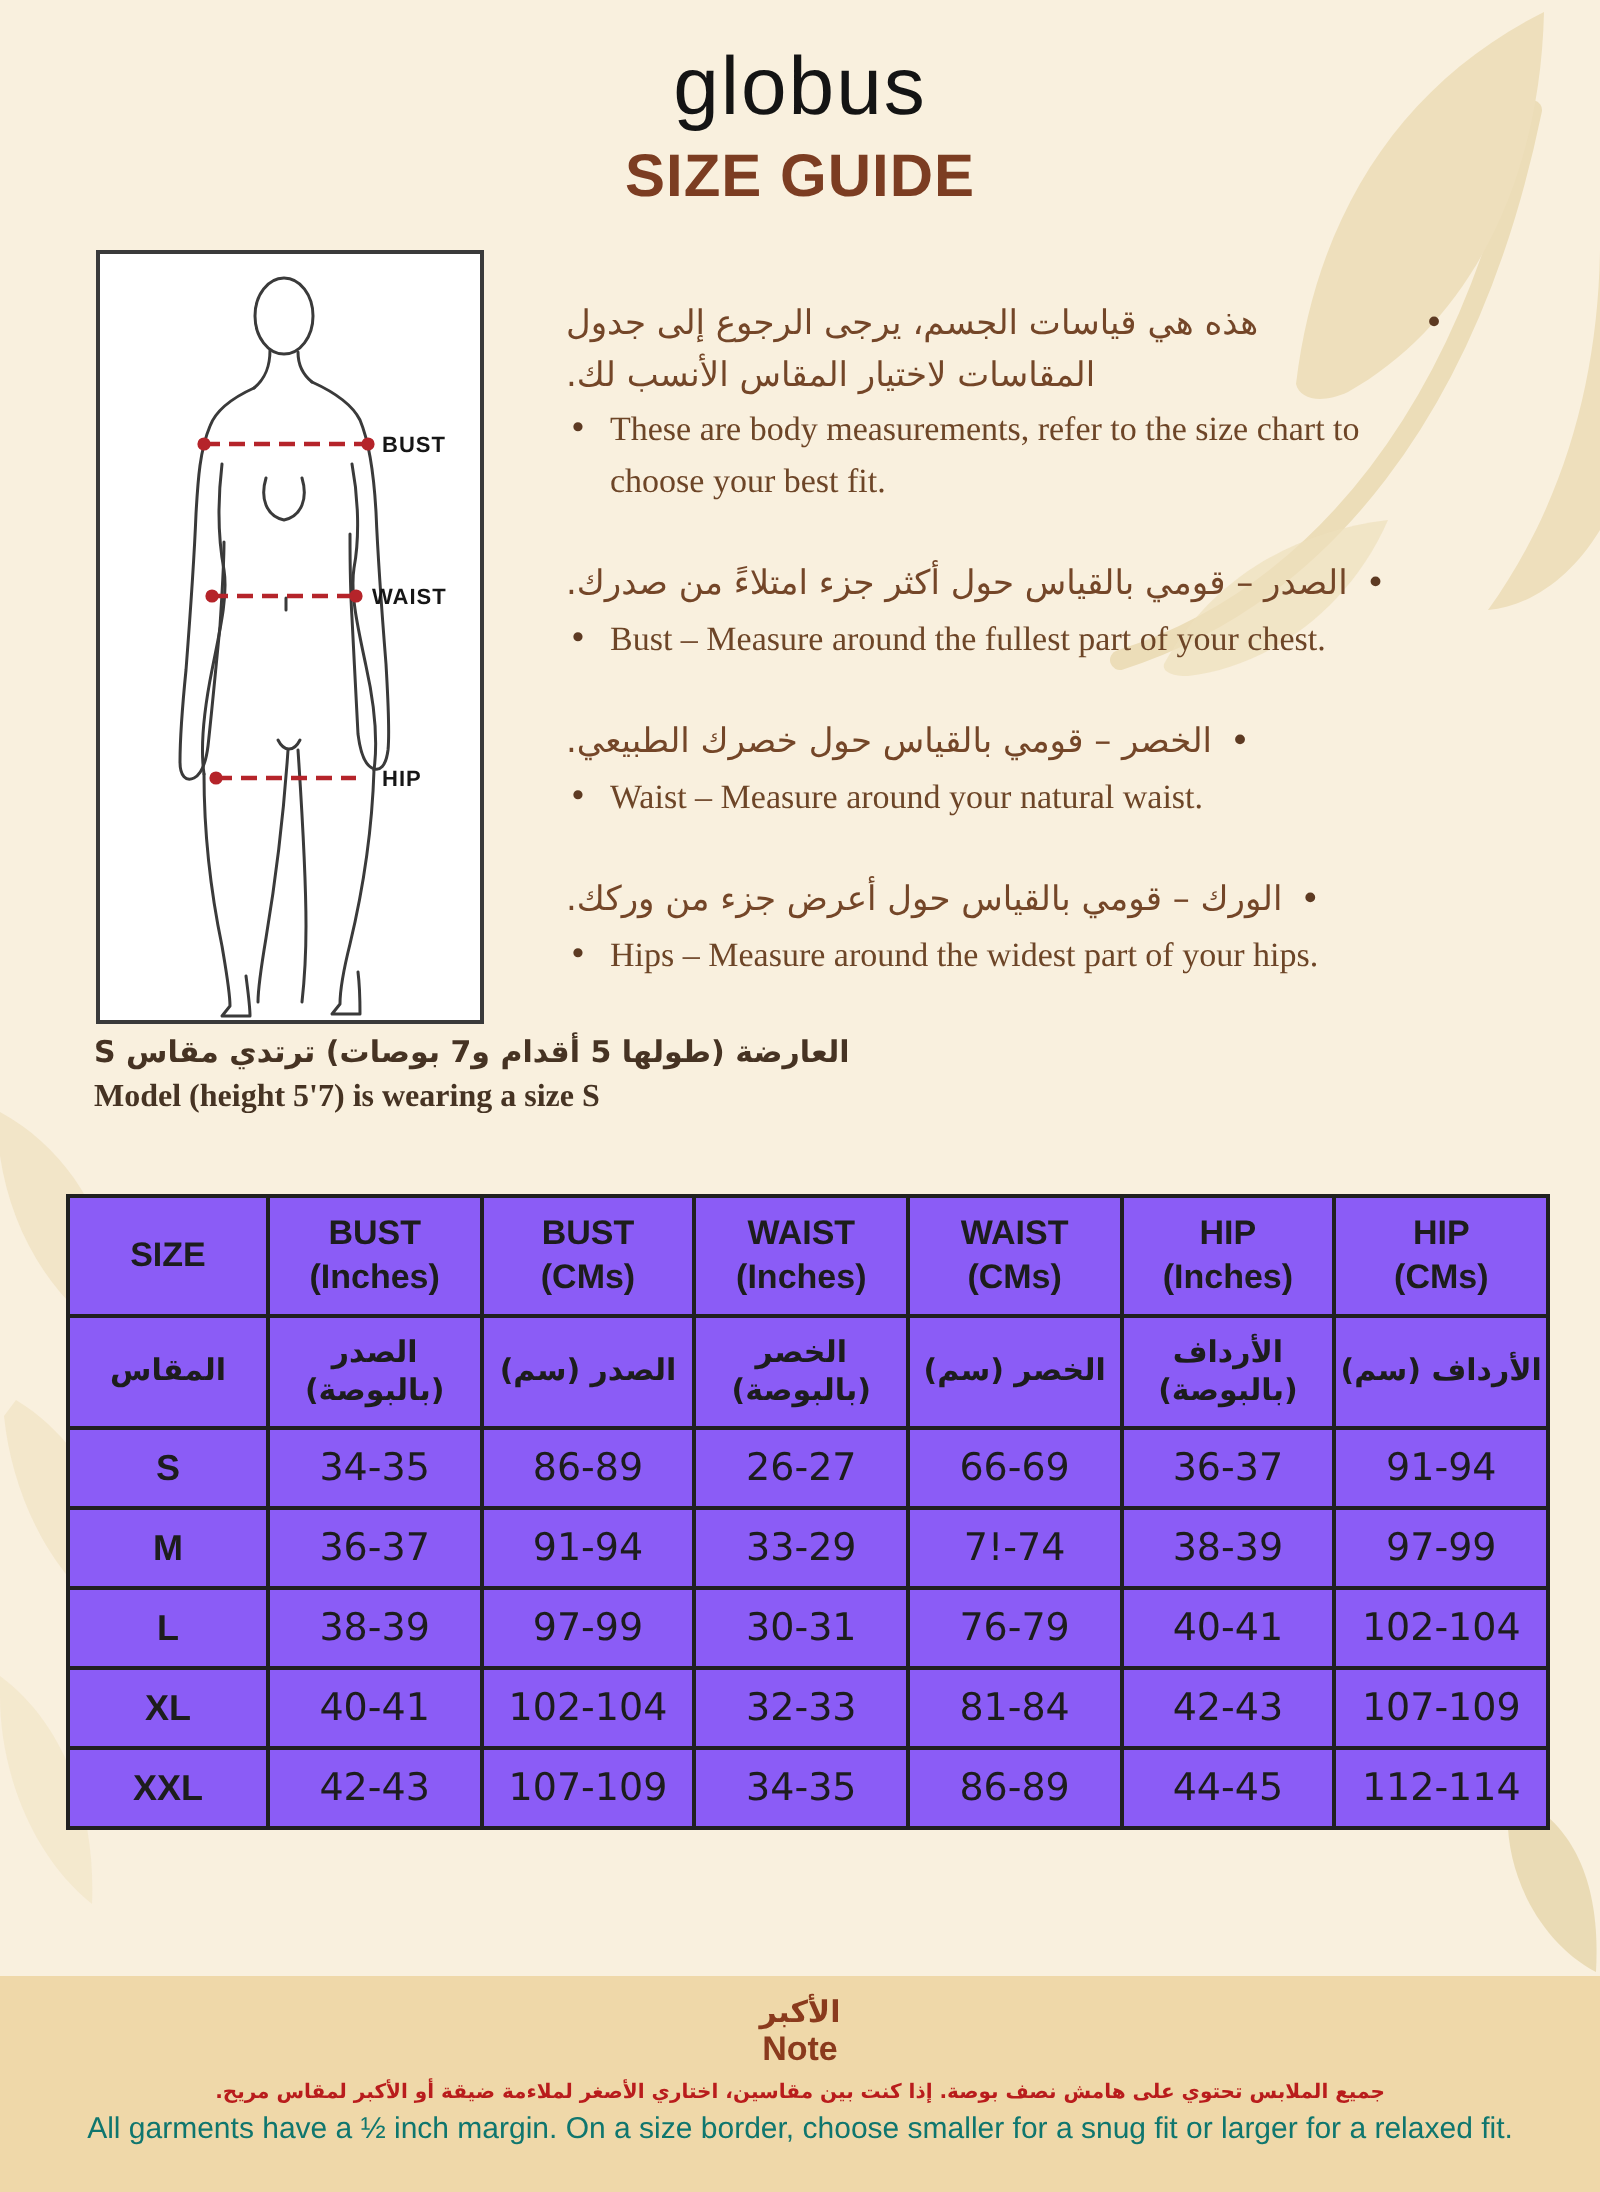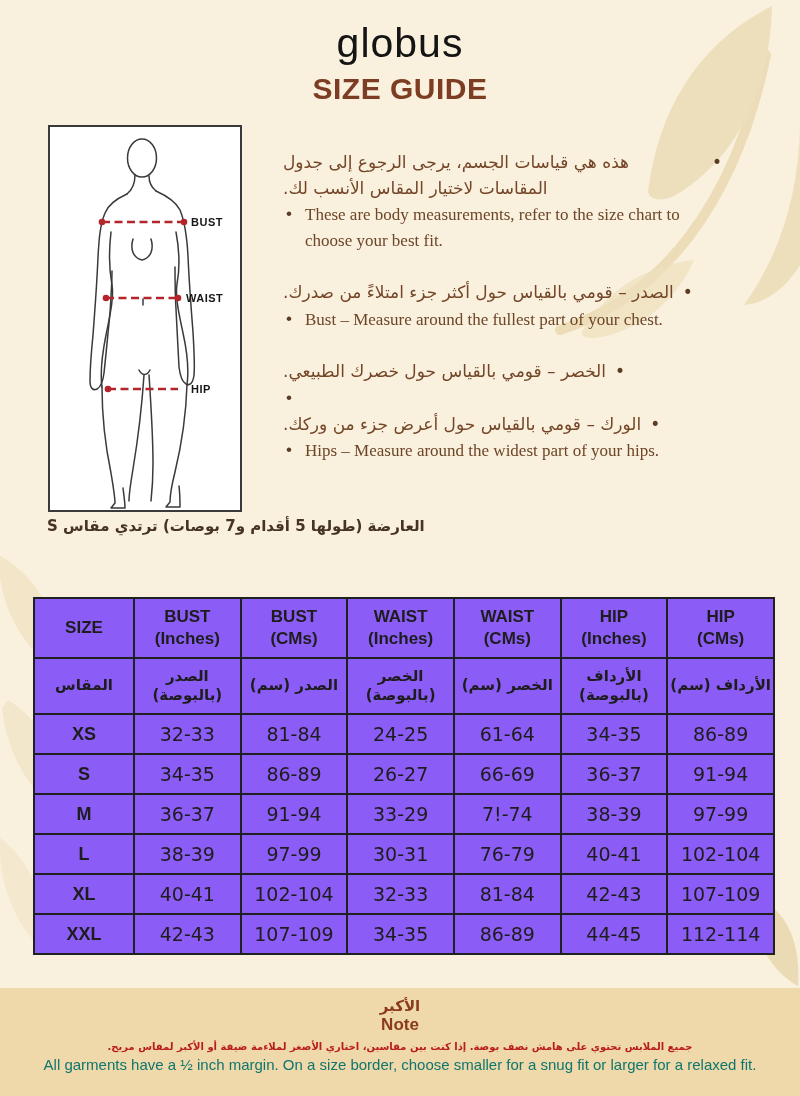--- a/index.html
+++ b/index.html
@@ -129,30 +129,31 @@
       <div class="group">
         <div class="li li-ar"><span class="bullet">•</span><span>هذه هي قياسات الجسم، يرجى الرجوع إلى جدول المقاسات لاختيار المقاس الأنسب لك.</span></div>
         <div class="li li-en"><span class="bullet">•</span><span>These are body measurements, refer to the size chart to choose your best fit.</span></div>
       </div>
       <div class="group">
         <div class="li li-ar"><span class="bullet">•</span><span>الصدر – قومي بالقياس حول أكثر جزء امتلاءً من صدرك.</span></div>
         <div class="li li-en"><span class="bullet">•</span><span>Bust – Measure around the fullest part of your chest.</span></div>
       </div>
       <div class="group">
         <div class="li li-ar"><span class="bullet">•</span><span>الخصر – قومي بالقياس حول خصرك الطبيعي.</span></div>
-        <div class="li li-en"><span class="bullet">•</span></div>
+        <div class="li li-en"><span class="bullet">•</span><span>Waist – Measure around your natural waist.</span></div>
       </div>
       <div class="group">
         <div class="li li-ar"><span class="bullet">•</span><span>الورك – قومي بالقياس حول أعرض جزء من وركك.</span></div>
         <div class="li li-en"><span class="bullet">•</span><span>Hips – Measure around the widest part of your hips.</span></div>
       </div>
     </div>
 
     <div class="model-note">
       <div class="model-ar">العارضة (طولها 5 أقدام و7 بوصات) ترتدي مقاس S</div>
+      <div class="model-en">Model (height 5'7) is wearing a size S</div>
     </div>
 
     <table class="size-table">
       <colgroup>
           <col style="width:100px">
           <col>
           <col>
           <col>
           <col>
           <col>
@@ -180,29 +181,20 @@
 (بالبوصة)</td>
           <td>الصدر (سم)</td>
           <td>الخصر
 (بالبوصة)</td>
           <td>الخصر (سم)</td>
           <td>الأرداف
 (بالبوصة)</td>
           <td>الأرداف (سم)</td>
         </tr>
         <tr class="data-row">
-          <td class="size-label">XS</td>
-          <td>32-33</td>
-          <td>81-84</td>
-          <td>24-25</td>
-          <td>61-64</td>
-          <td>34-35</td>
-          <td>86-89</td>
-        </tr>
-        <tr class="data-row">
           <td class="size-label">S</td>
           <td>34-35</td>
           <td>86-89</td>
           <td>26-27</td>
           <td>66-69</td>
           <td>36-37</td>
           <td>91-94</td>
         </tr>
         <tr class="data-row">
           <td class="size-label">M</td>

